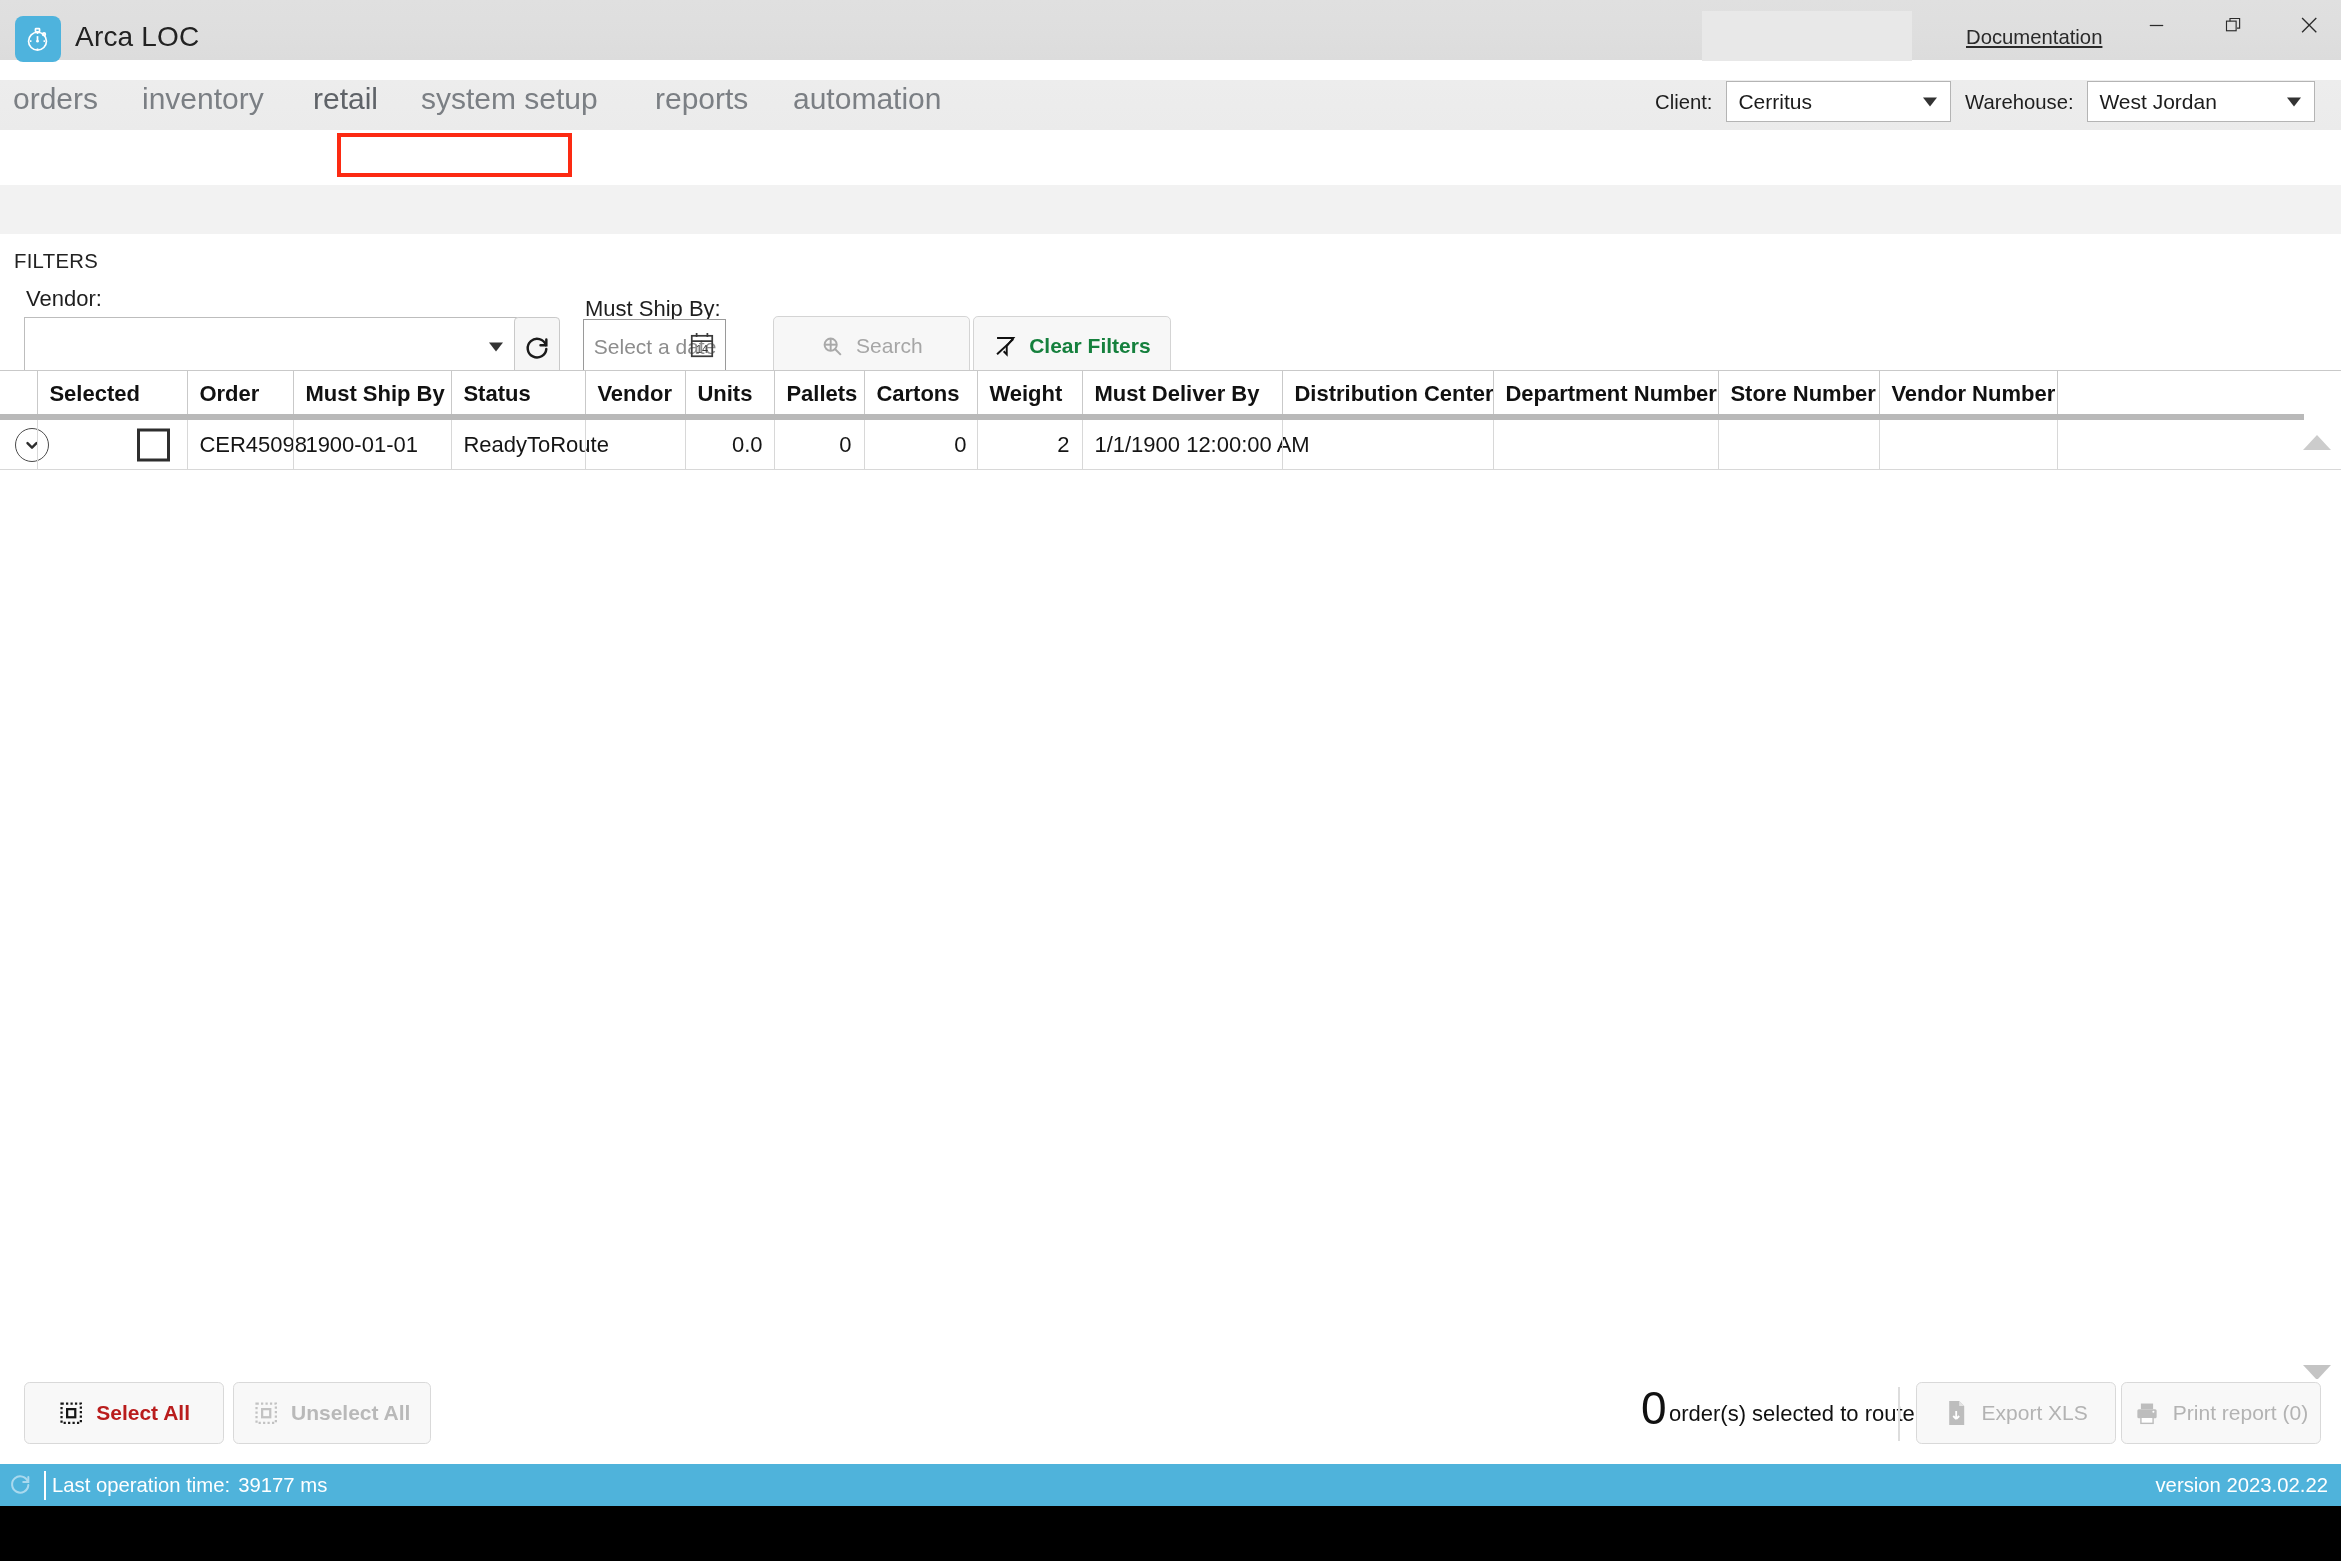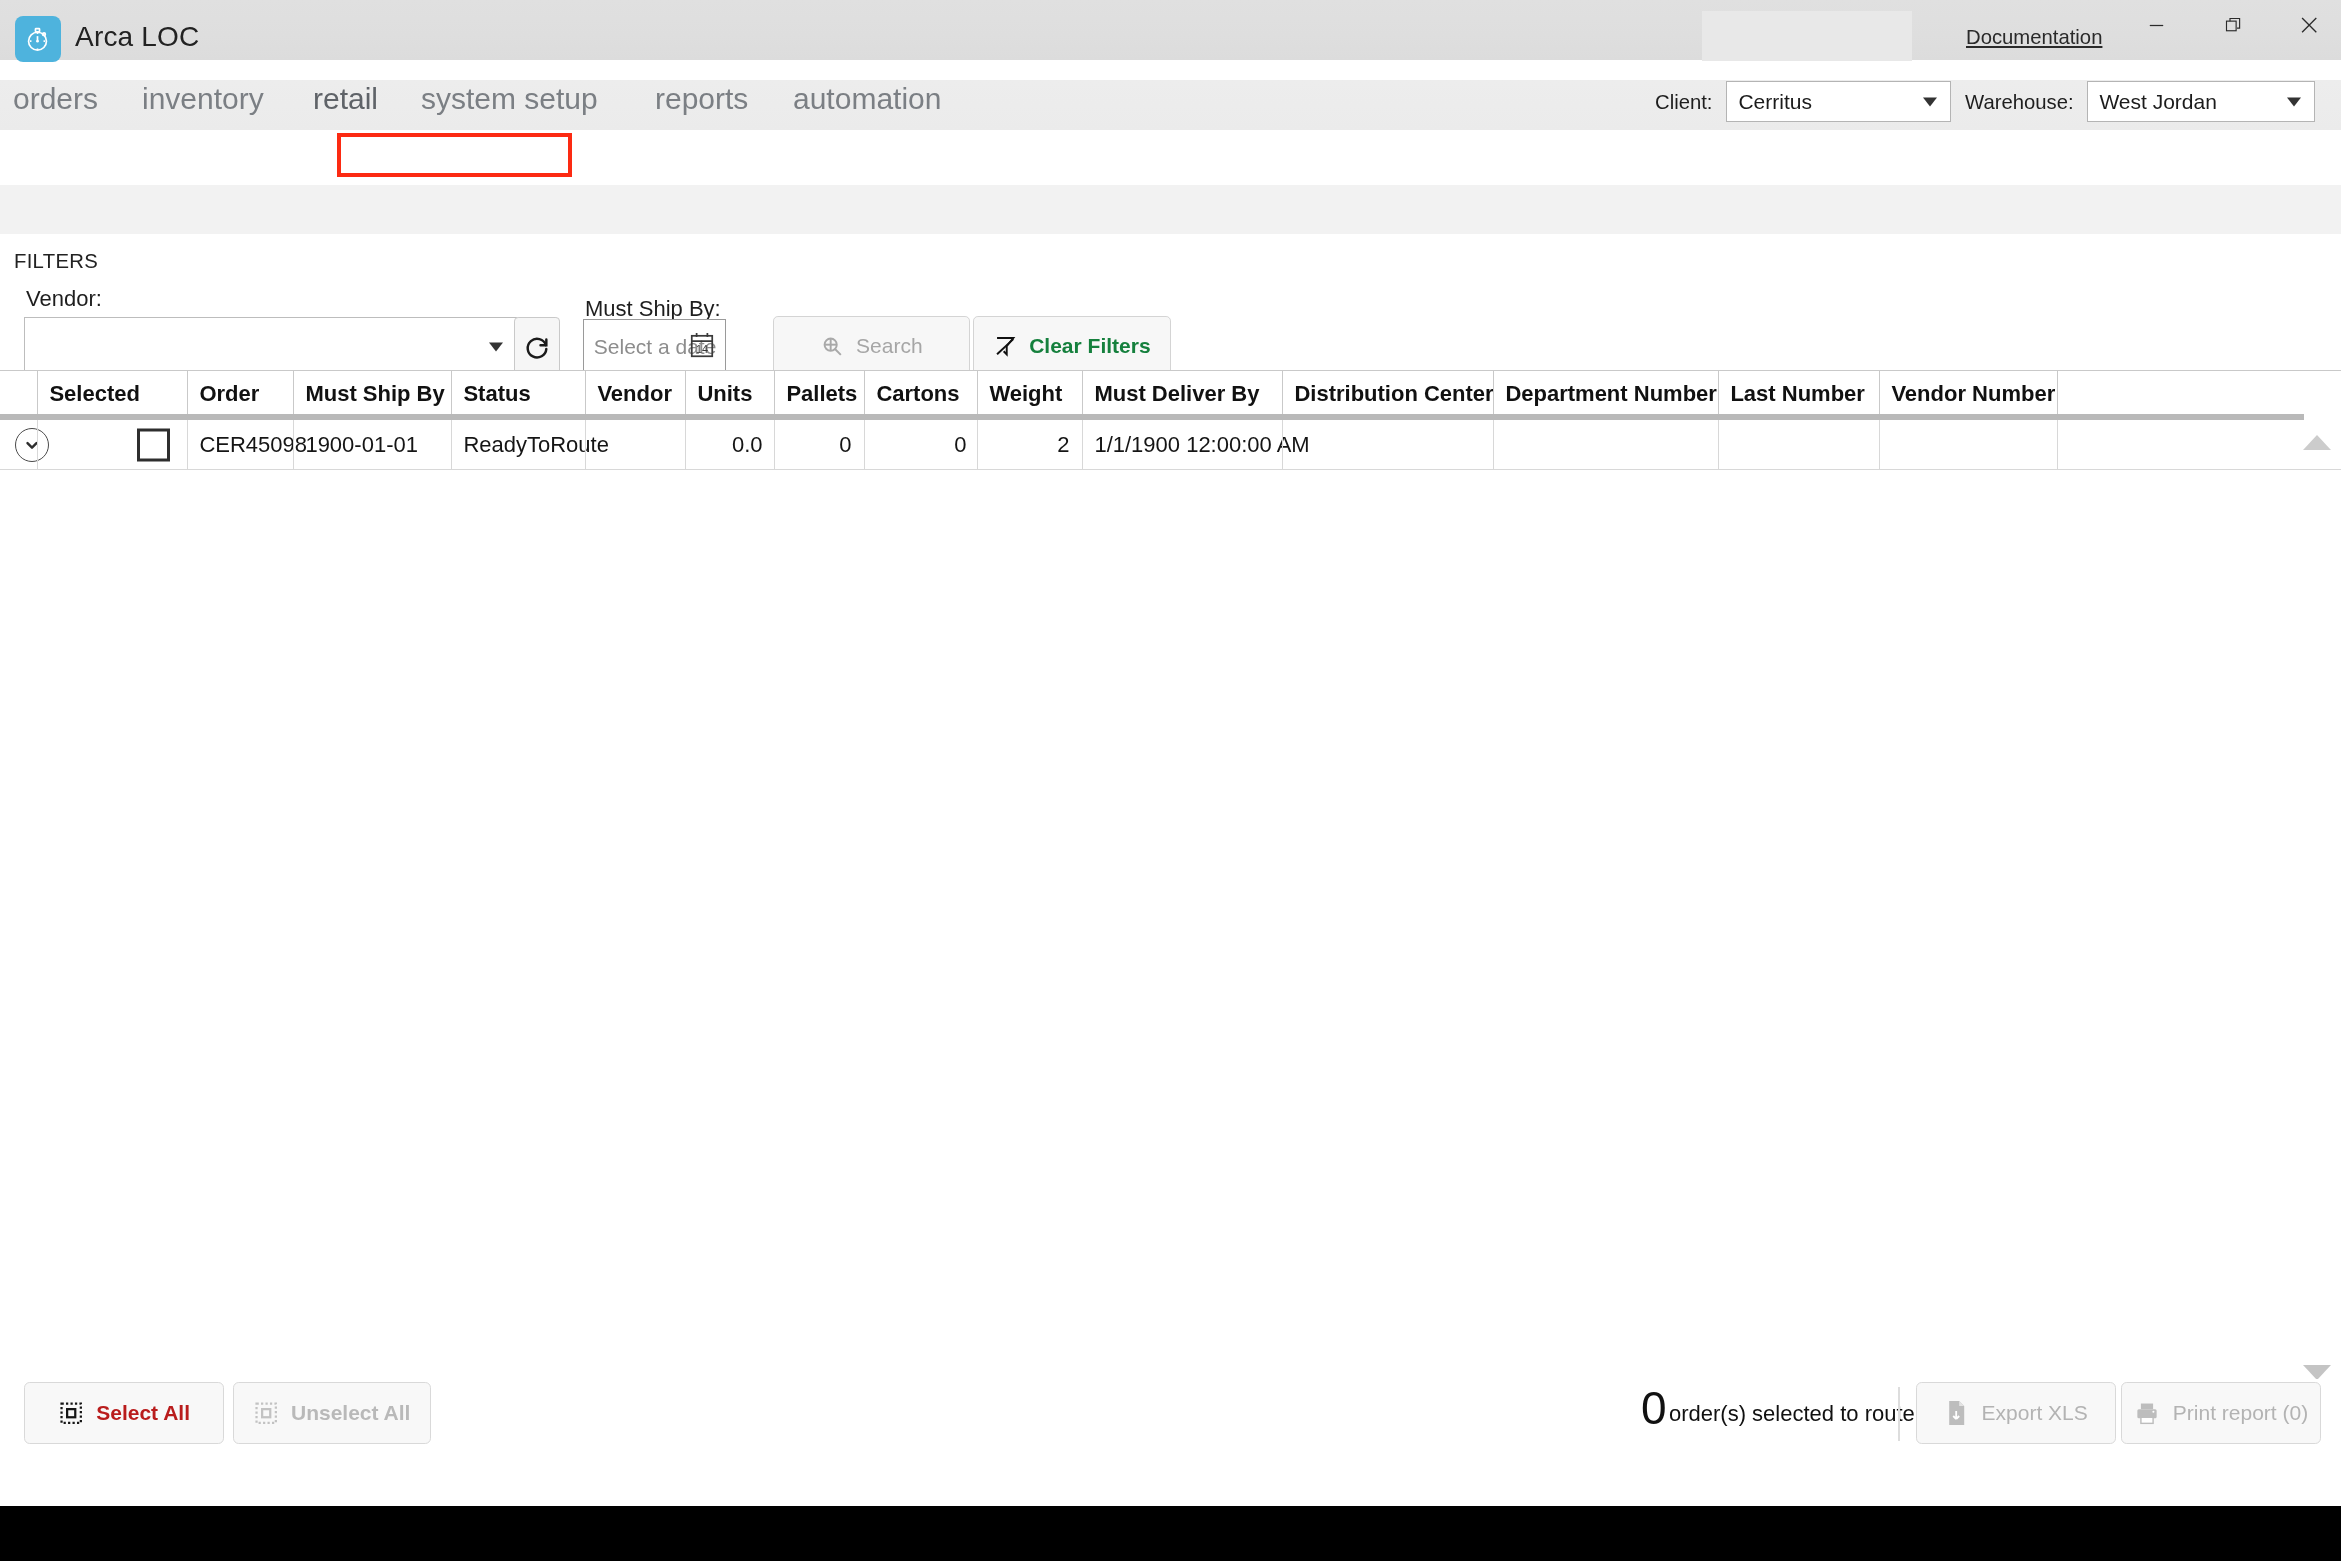--- a/index.html
+++ b/index.html
@@ -404,21 +404,21 @@
       <div class="th" style="left:293px;  width:159px">Must Ship By</div>
       <div class="th" style="left:451px;  width:134px">Status</div>
       <div class="th" style="left:585px;  width:99px">Vendor</div>
       <div class="th" style="left:685px;  width:89px">Units</div>
       <div class="th" style="left:774px;  width:89px">Pallets</div>
       <div class="th" style="left:864px; width:114px">Cartons</div>
       <div class="th" style="left:977px; width:104px">Weight</div>
       <div class="th" style="left:1082px; width:200px">Must Deliver By</div>
       <div class="th" style="left:1282px; width:211px">Distribution Center</div>
       <div class="th" style="left:1493px; width:225px">Department Number</div>
-      <div class="th" style="left:1718px; width:161px">Last Number</div>
+      <div class="th" style="left:1718px; width:161px">Store Number</div>
       <div class="th" style="left:1879px; width:177px">Vendor Number</div>
       <div class="th" style="left:2057px; width:247px"></div>
     </div>
 
     <div class="trow">
       <div class="expander">
         <svg width="18" height="18" viewBox="0 0 24 24" fill="none" stroke="#2e2e2e" stroke-width="3.2" stroke-linecap="round" stroke-linejoin="round">
           <polyline points="6,9.5 12,15.5 18,9.5"></polyline>
         </svg>
       </div>
@@ -479,16 +479,29 @@
   <div class="bbtn" id="print-report-btn">
     <svg width="26" height="24.4" viewBox="0 0 24 24" fill="#bdbdbd">
       <rect x="6" y="2.5" width="12" height="5.5"></rect>
       <rect x="2.5" y="8" width="19" height="9" rx="1.5"></rect>
       <rect x="6" y="16" width="12" height="6" fill="#ffffff" stroke="#bdbdbd" stroke-width="1.4"></rect>
       <circle cx="18.3" cy="10.6" r="1" fill="#ffffff"></circle>
     </svg>
     <span class="lbl">Print report (0)</span>
   </div>
 
+  <div class="statusbar">
+    <span class="status-refresh">
+      <svg width="24.4" height="24.4" viewBox="0 0 24 24" fill="none" stroke="#a9d9ee" stroke-width="2" stroke-linecap="round">
+        <path d="M20 5.5 v5 h-5"></path>
+        <path d="M19.6 10.4 A8 8 0 1 0 20 13.6"></path>
+      </svg>
+    </span>
+    <span class="status-sep"></span>
+    <span class="status-text">
+      <span>Last operation time:</span><span class="val">39177 ms</span>
+    </span>
+    <span class="status-version">version 2023.02.22</span>
+  </div>
 
   <div class="black-strip"></div>
 </div>
 
 
 </body></html>

